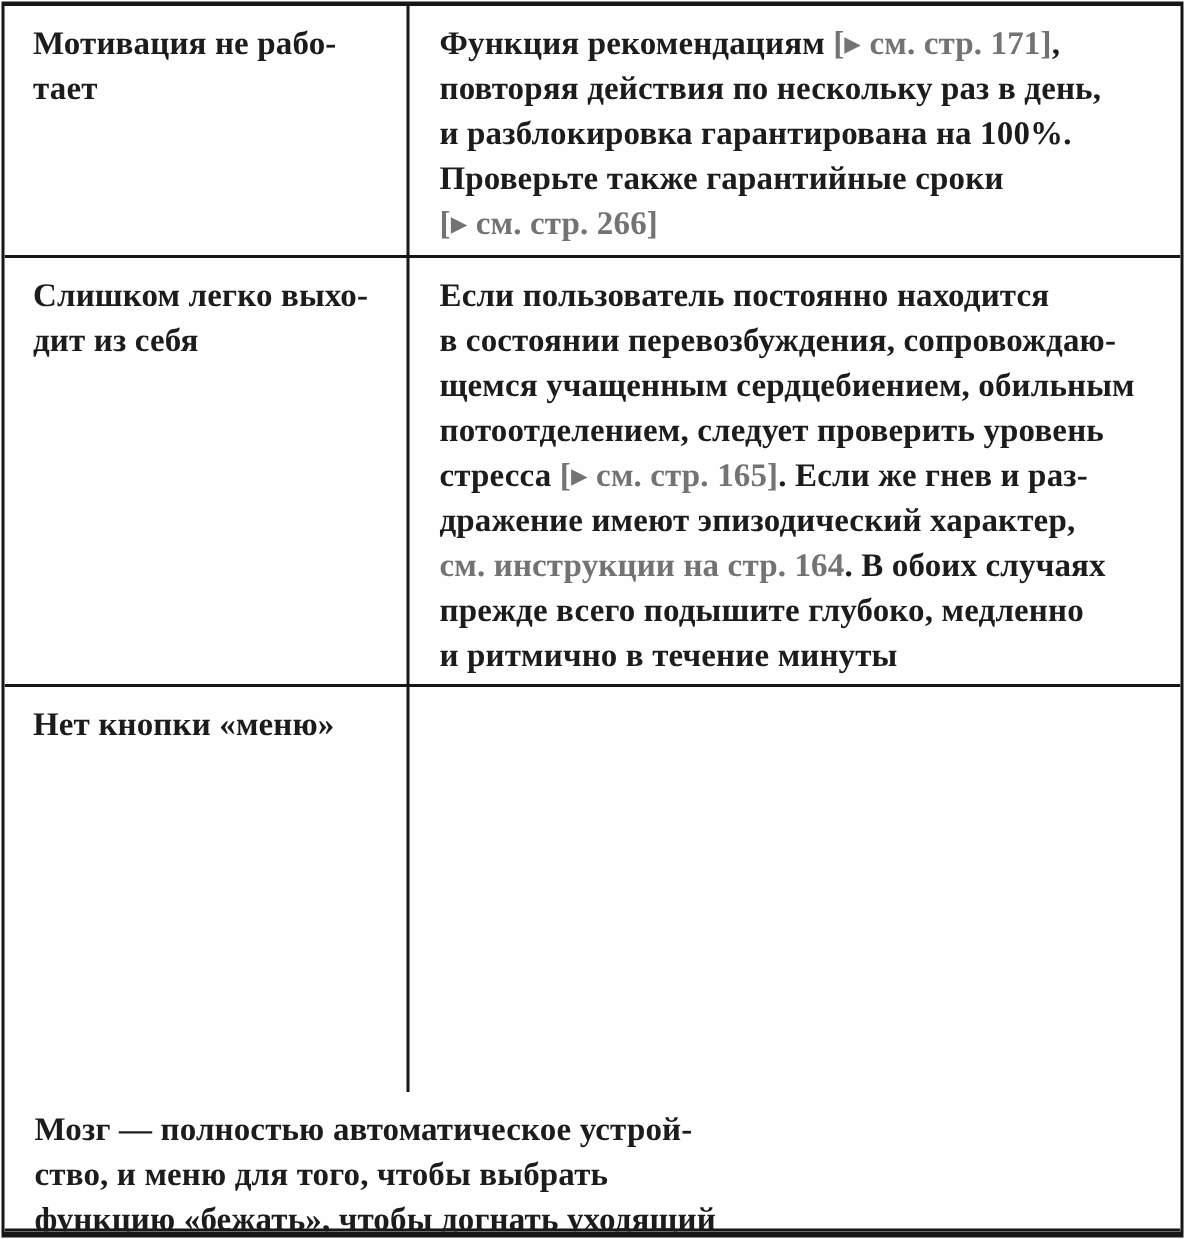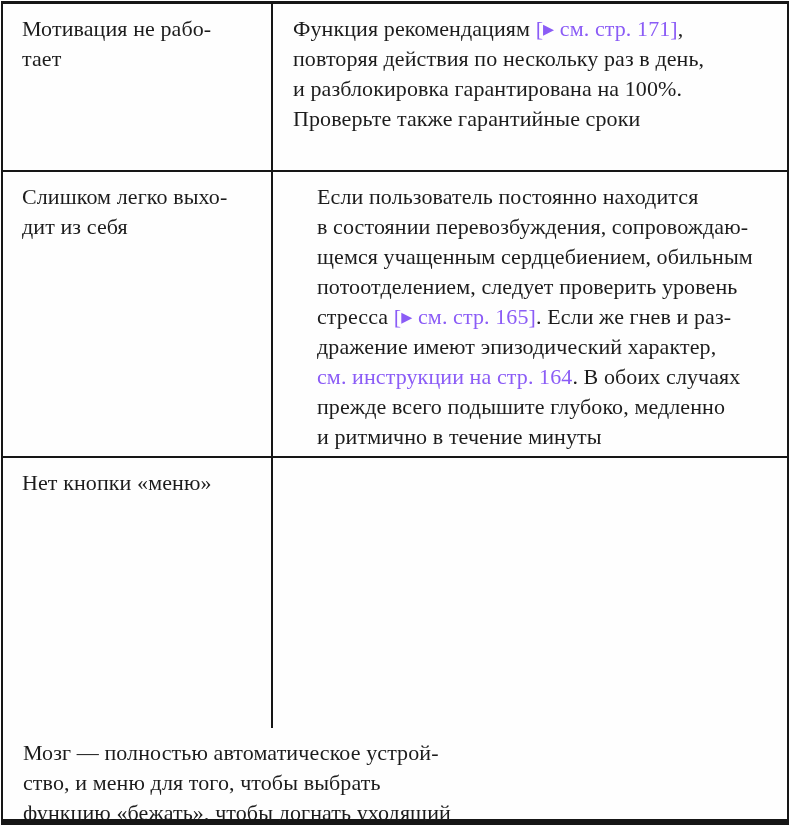--- a/index.html
+++ b/index.html
@@ -32,20 +32,21 @@
     border-bottom: 4px solid #161616;
     border-left: 2px solid #161616;
     border-right: 2px solid #161616;
     display: flex;
     flex-direction: column;
     overflow: hidden;
   }
   .row {
     display: flex;
     border-bottom: 2px solid #161616;
+    font-weight: bold;
   }
   .row:last-child {
     border-bottom: none;
     flex: 1;
   }
   .cell {
     box-sizing: border-box;
     font-size: 22px;
     line-height: 30px;
     white-space: pre-line;
@@ -55,39 +56,39 @@
     flex: 0 0 270px;
     width: 270px;
     padding: 10px 14px 6px 19px;
     border-right: 2px solid #161616;
   }
   .cell-solution {
     flex: 1;
     padding: 10px 14px 6px 20px;
   }
   .run.normal { color: #1c1c1c; }
-  .run.ref    { color: #8b5cf6; }
+  .run.ref    { color: #737373; }
   .run.italic { color: #1c1c1c; font-style: italic; }
   .row-1 { min-height: 166px; }
-  .row-2 { min-height: 284px; gap: 24px; }
+  .row-2 { min-height: 284px; }
   .row-3 { min-height: 226px; flex-direction: column; }
 </style>
 </head>
 <body>
 
 <div class="page">
   <div class="table">
       <div class="row row-1">
         <div class="cell cell-problem"><span class="run normal">Мотивация не рабо-
 тает</span></div>
         <div class="cell cell-solution"><span class="run normal">Функция рекомендациям </span><span class="run ref">[▸ см. стр. 171]</span><span class="run normal">,
 повторяя действия по нескольку раз в день,
 и разблокировка гарантирована на 100%.
 Проверьте также гарантийные сроки
-</span></div>
+</span><span class="run ref">[▸ см. стр. 266]</span></div>
       </div>
       <div class="row row-2">
         <div class="cell cell-problem"><span class="run normal">Слишком легко выхо-
 дит из себя</span></div>
         <div class="cell cell-solution"><span class="run normal">Если пользователь постоянно находится
 в состоянии перевозбуждения, сопровождаю-
 щемся учащенным сердцебиением, обильным
 потоотделением, следует проверить уровень
 стресса </span><span class="run ref">[▸ см. стр. 165]</span><span class="run normal">. Если же гнев и раз-
 дражение имеют эпизодический характер,

